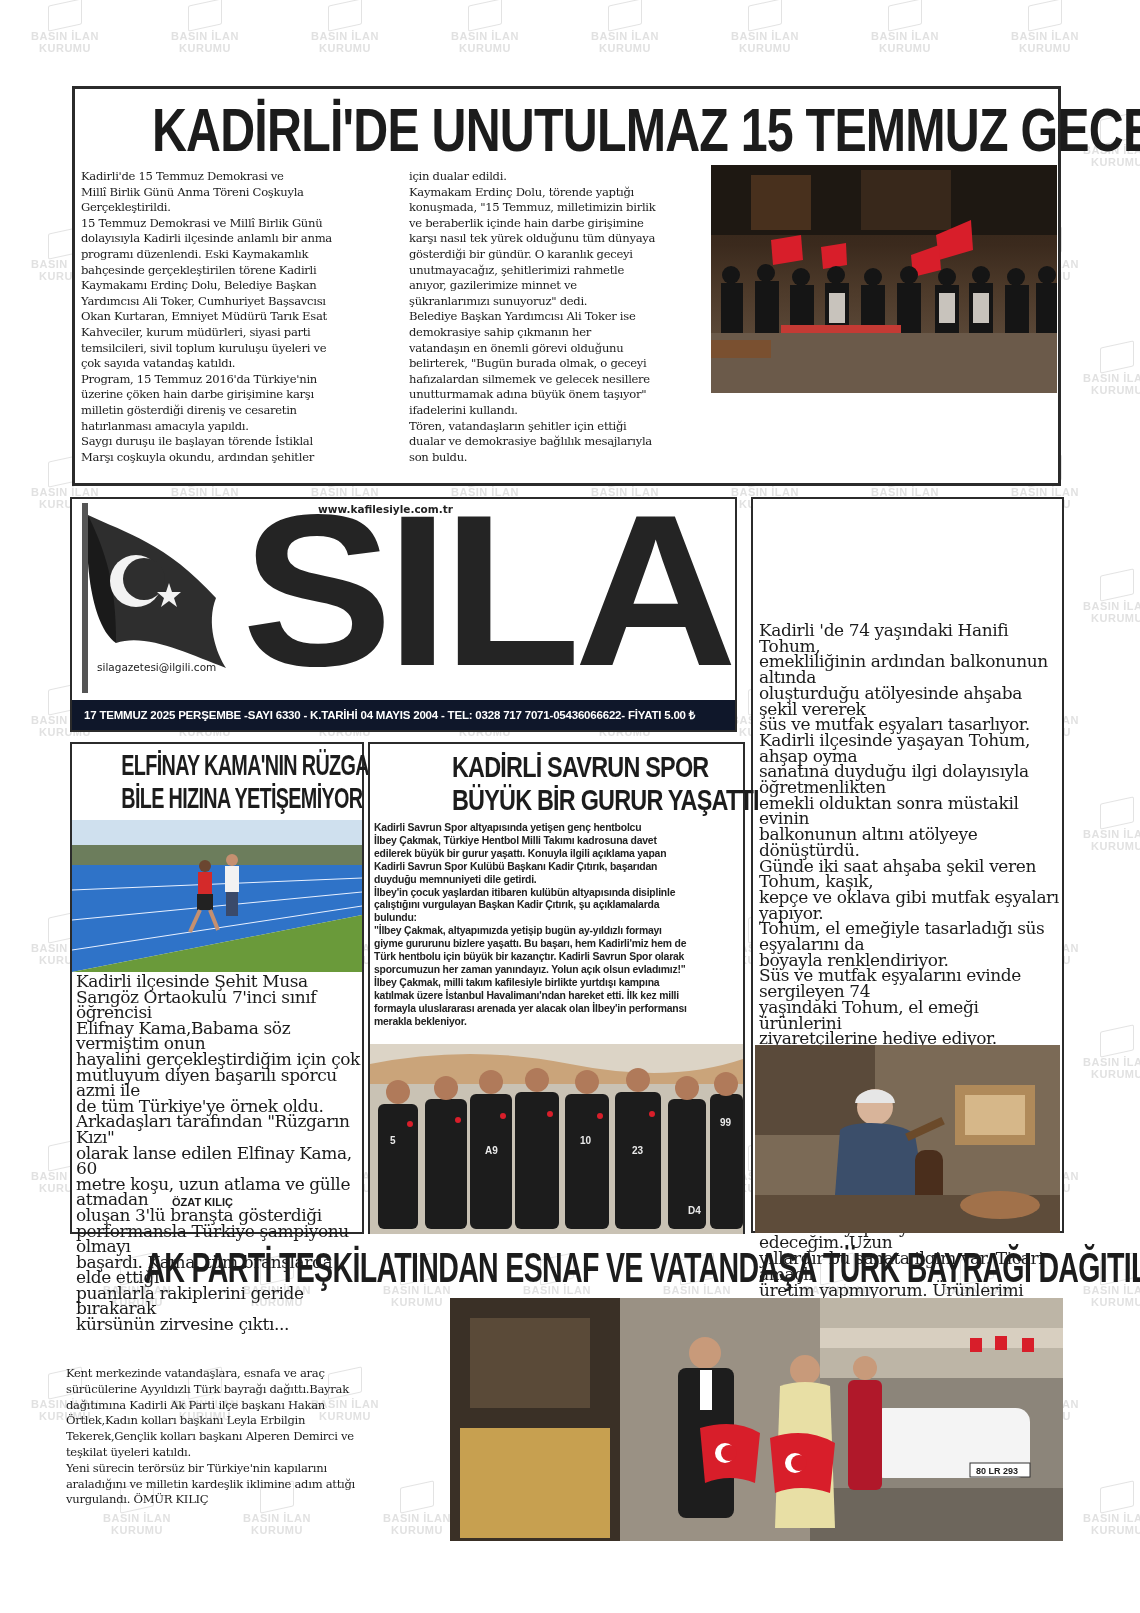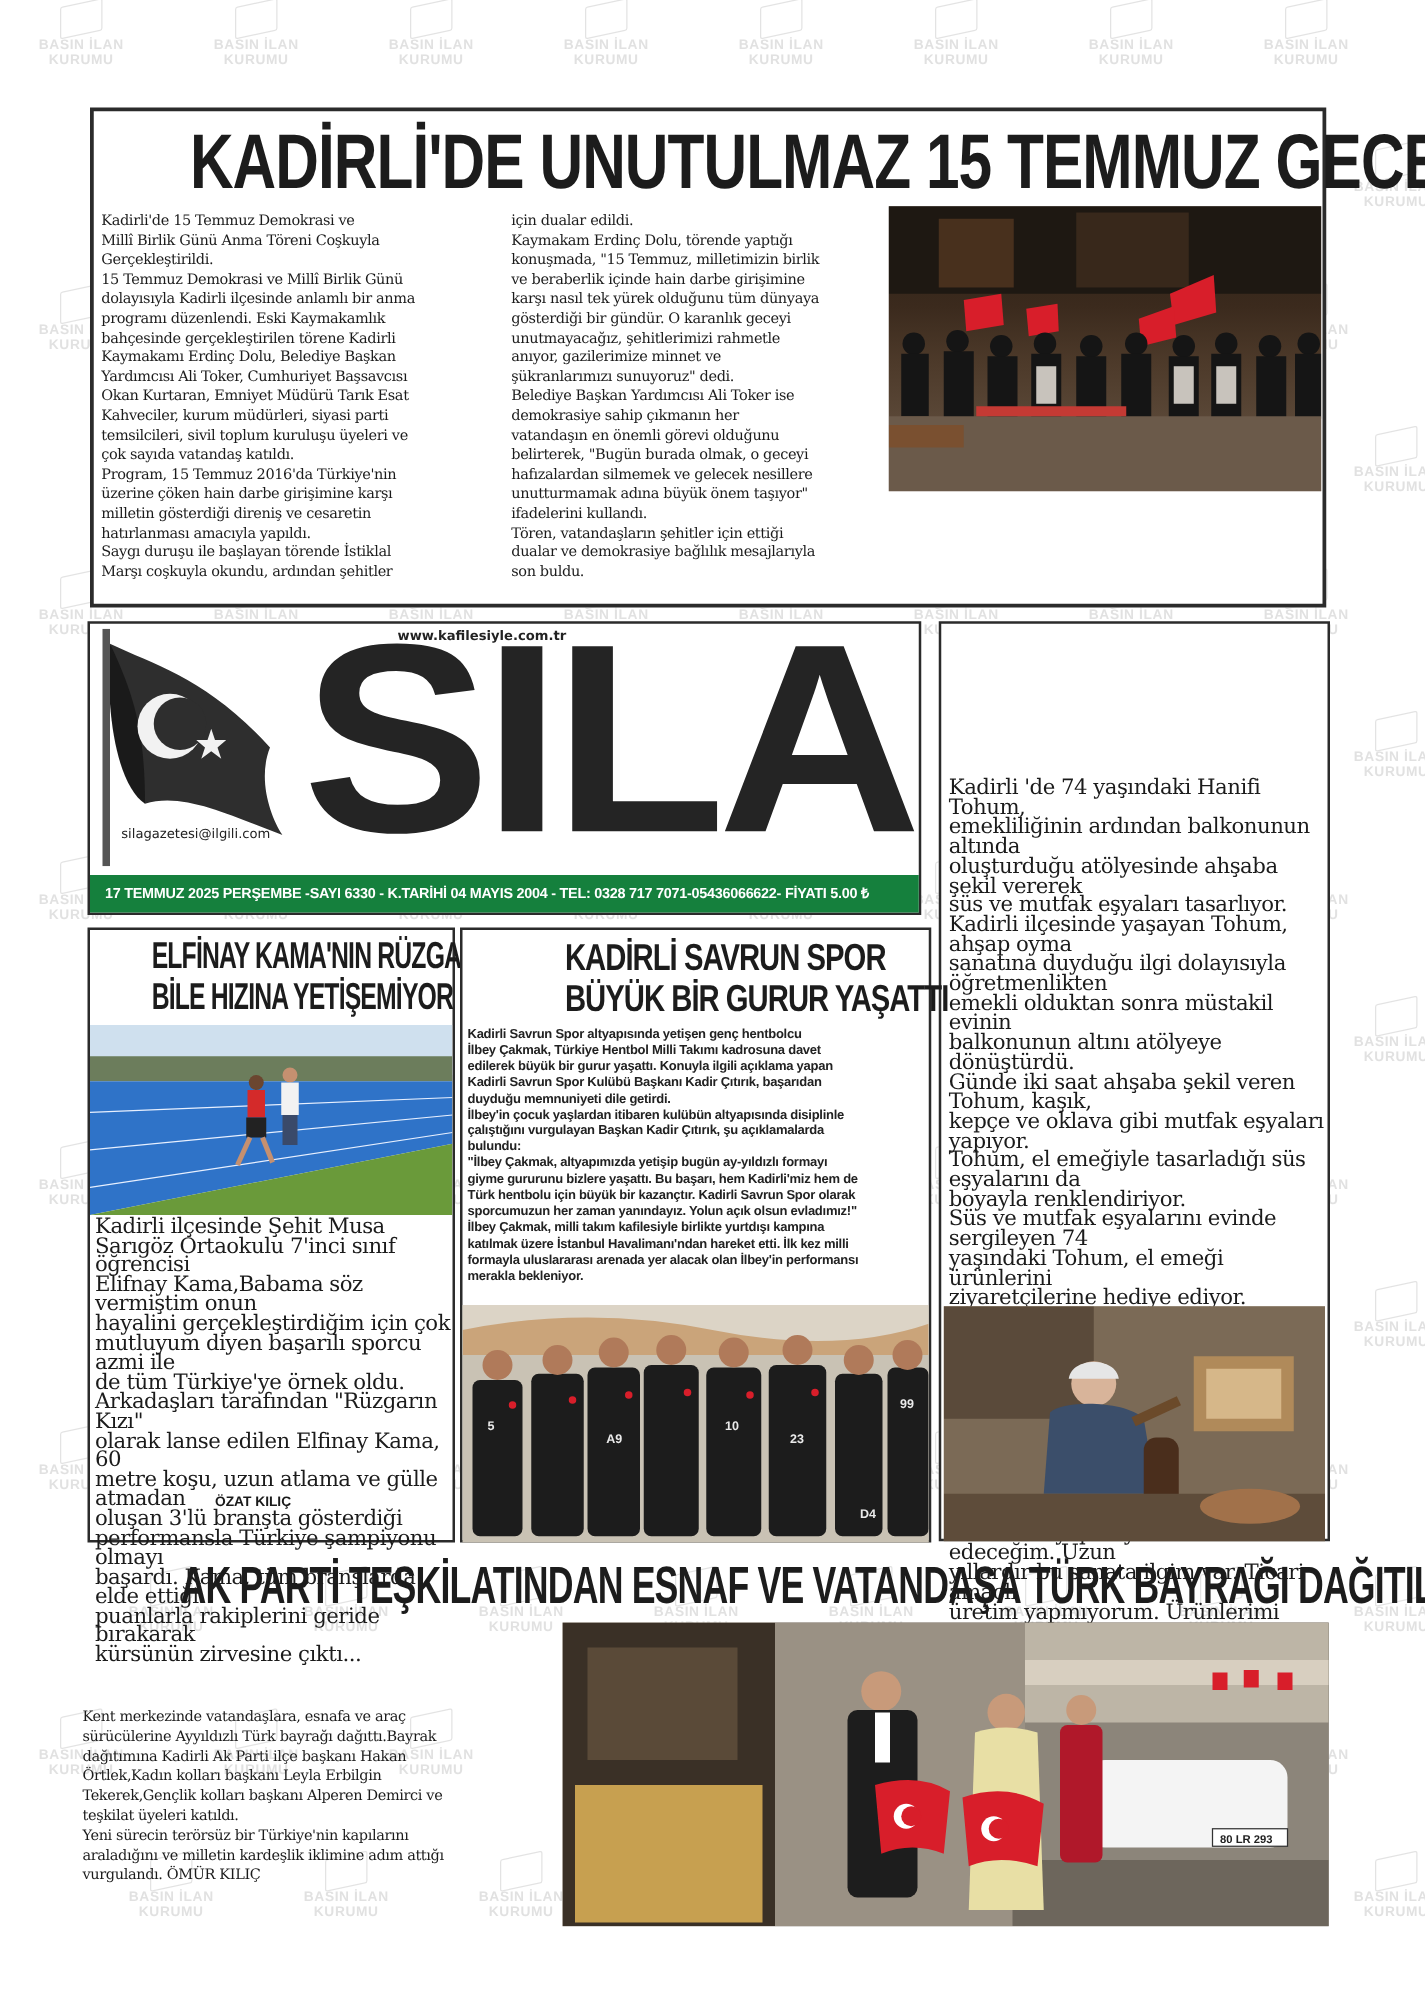--- a/index.html
+++ b/index.html
@@ -14,21 +14,21 @@
                white-space: pre-line; letter-spacing: -0.3px; }
   .body-sans { font-family: "Liberation Sans", sans-serif; font-size: 10.4px; line-height: 12.9px; font-weight: 700;
                color: #222; white-space: pre-line; letter-spacing: -0.2px; }
   .photo { position: absolute; overflow: hidden; }
   .watermark { position: absolute; width: 90px; text-align: center; pointer-events: none;
                font-family: "Liberation Sans", sans-serif; font-weight: 900; font-size: 11px; line-height: 12px;
                color: rgba(200,200,200,0.55); letter-spacing: 0.5px; }
   .watermark .wm-icon { display: block; margin: 0 auto 2px; width: 34px; height: 26px;
                border: 1.5px solid rgba(200,200,200,0.5); border-radius: 2px; transform: skewY(-12deg); }
   
-  .masthead-bar { position: absolute; left: 0; right: 0; bottom: 0; height: 30px; background: #15803d;
+  .masthead-bar { position: absolute; left: 0; right: 0; bottom: 0; height: 30px; background: #0f172a;
                   color: #fff; font-family: "Liberation Sans", sans-serif; font-weight: 700; font-size: 11.5px;
                   line-height: 30px; padding-left: 12px; white-space: nowrap; letter-spacing: -0.2px; }
   .sila { position: absolute; font-family: "Liberation Sans", sans-serif; font-weight: 900; color: #242424;
           font-size: 215px; line-height: 1; letter-spacing: -6px; transform: scaleX(1.05); transform-origin: left; }
 </style>
 </head>
 <body>
 
 <div id="wm-layer" style="position: absolute; left: 0px; top: 0px; width: 1140px; height: 1613px; z-index: 0;">
     <div class="watermark" style="left: 20px; top: 2px;">

